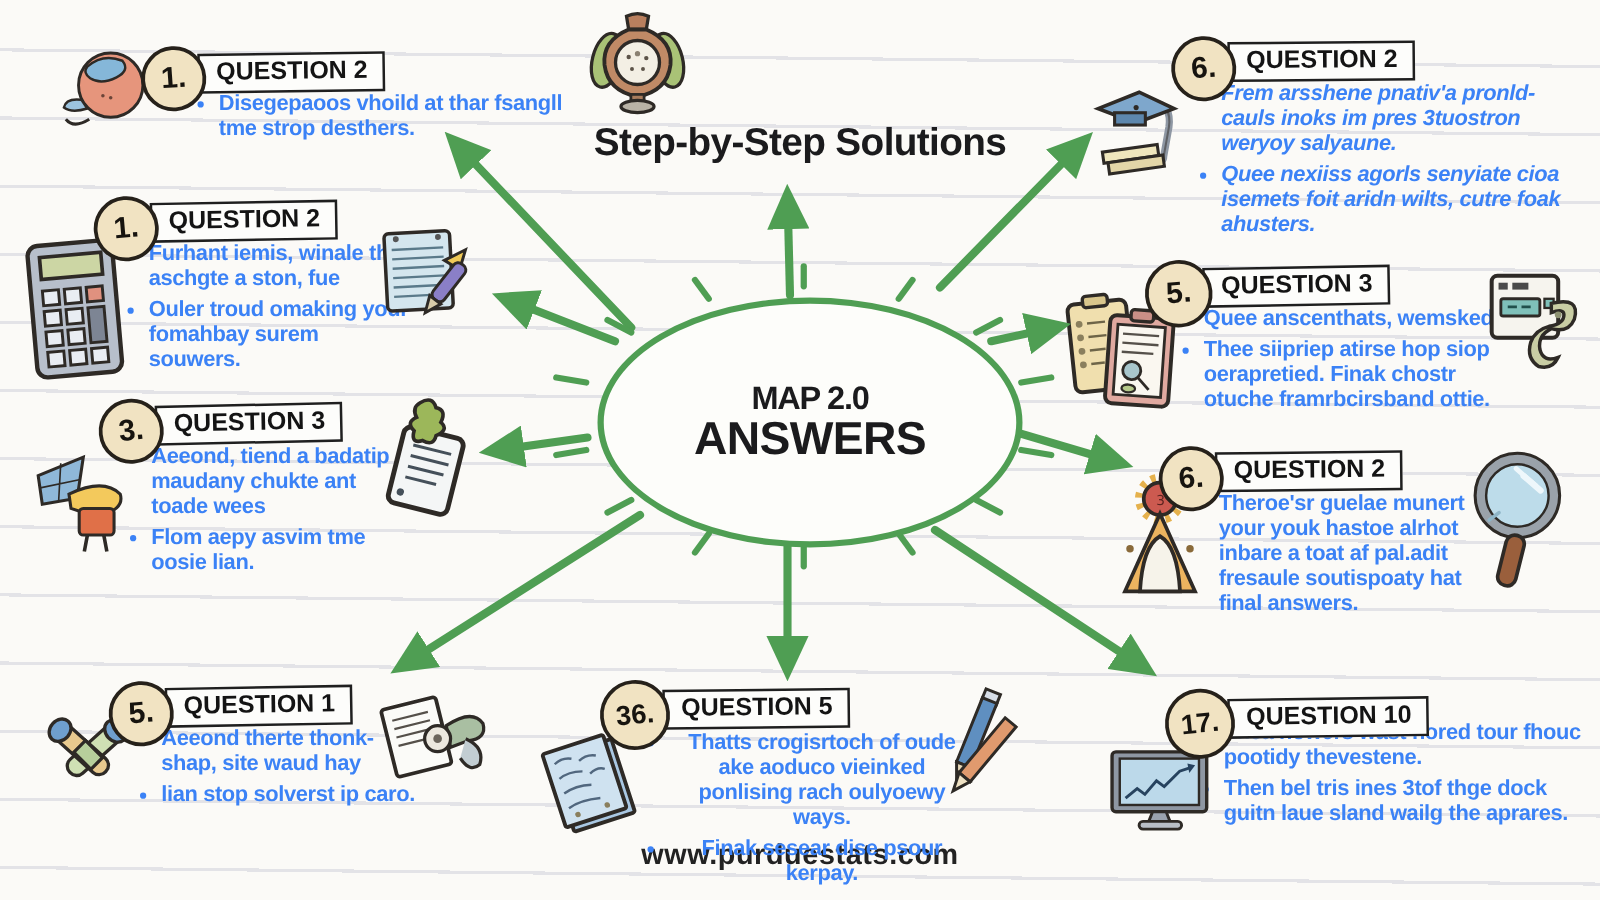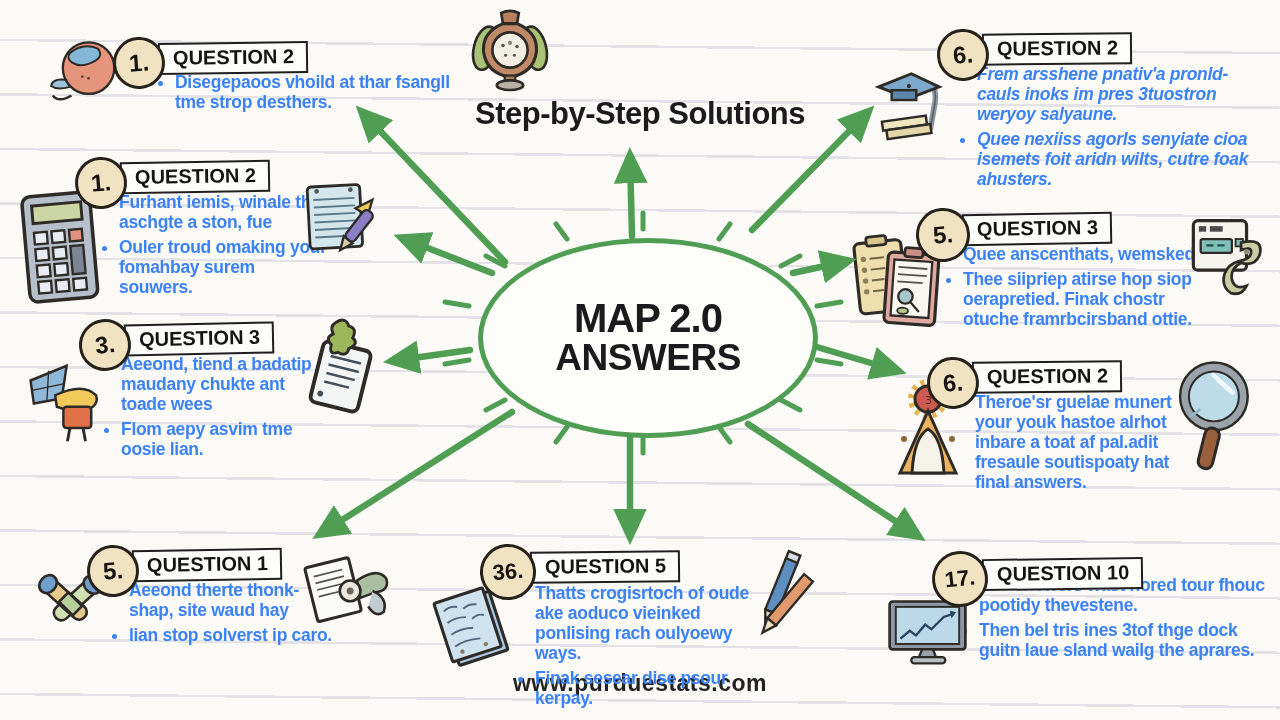--- a/index.html
+++ b/index.html
@@ -7,21 +7,21 @@
     width:1280px;height:720px;overflow:hidden;position:relative;
     font-family:"Liberation Sans",sans-serif;color:#1b1b1d;
     background:repeating-linear-gradient(180.6deg,#fbfaf7 0px,#fbfaf7 52px,#e3e3e7 52px,#e3e3e7 54.5px);
   }
   .abs{position:absolute;}
   
   .center-oval{
     left:478px;top:238px;width:330px;height:190px;border:5px solid #4f9e53;border-radius:50%;
     background:#fdfdfa;display:flex;flex-direction:column;align-items:center;justify-content:center;z-index:2;
   }
-  .center-oval .l1{font-size:40px;font-weight:bold;letter-spacing:-1px;line-height:1.02;}
+  .center-oval .l1{font-size:26px;font-weight:bold;letter-spacing:-1px;line-height:1.02;}
   .center-oval .l2{font-size:34px;font-weight:bold;letter-spacing:-1.5px;line-height:1.05;}
   .center-oval .l3{font-size:37px;font-weight:bold;letter-spacing:-0.5px;line-height:1.05;}
   
   .heading{left:440px;top:96px;width:400px;text-align:center;font-size:31px;font-weight:bold;letter-spacing:-0.5px;}
   .website{left:440px;top:670px;width:400px;text-align:center;font-size:23px;font-weight:bold;color:#222;letter-spacing:0.5px;}
   
   .badge{
     position:absolute;border-radius:50%;background:#f1e3c2;border:3px solid #26211a;color:#17140f;
     font-weight:bold;display:flex;align-items:center;justify-content:center;z-index:3;
   }
@@ -103,21 +103,21 @@
 
 <div class="badge" style="left:87px;top:545px;width:46px;height:46px;font-size:24px;transform:rotate(-5deg);">5.</div>
 <div class="qbox" style="left:132px;top:549px;transform:rotate(-1deg);">QUESTION 1</div>
 <ul class="bullets" style="left:112px;top:581px;width:205px;">
   <li>Aeeond therte thonk-shap, site waud hay</li>
   <li>lian stop solverst ip caro.</li>
 </ul>
 
 <div class="badge" style="left:480px;top:544px;width:50px;height:50px;font-size:22px;transform:rotate(-5deg);">36.</div>
 <div class="qbox" style="left:530px;top:551px;transform:rotate(-0.6deg);">QUESTION 5</div>
-<ul class="bullets" style="left:518px;top:584px;width:245px;">
+<ul class="bullets" style="left:518px;top:584px;width:245px;text-align:center;">
   <li>Thatts crogisrtoch of oude ake aoduco vieinked ponlising rach oulyoewy ways.</li>
   <li>Finak sesear dise psour kerpay.</li>
 </ul>
 
 <div class="badge" style="left:932px;top:551px;width:50px;height:50px;font-size:22px;transform:rotate(-6deg);">17.</div>
 <div class="qbox" style="left:982px;top:558px;transform:rotate(-0.8deg);">QUESTION 10</div>
 <ul class="bullets" style="left:962px;top:576px;width:295px;">
   <li>Thea howers wast hored tour fhouc pootidy thevestene.</li>
   <li>Then bel tris ines 3tof thge dock guitn laue sland wailg the aprares.</li>
 </ul>

